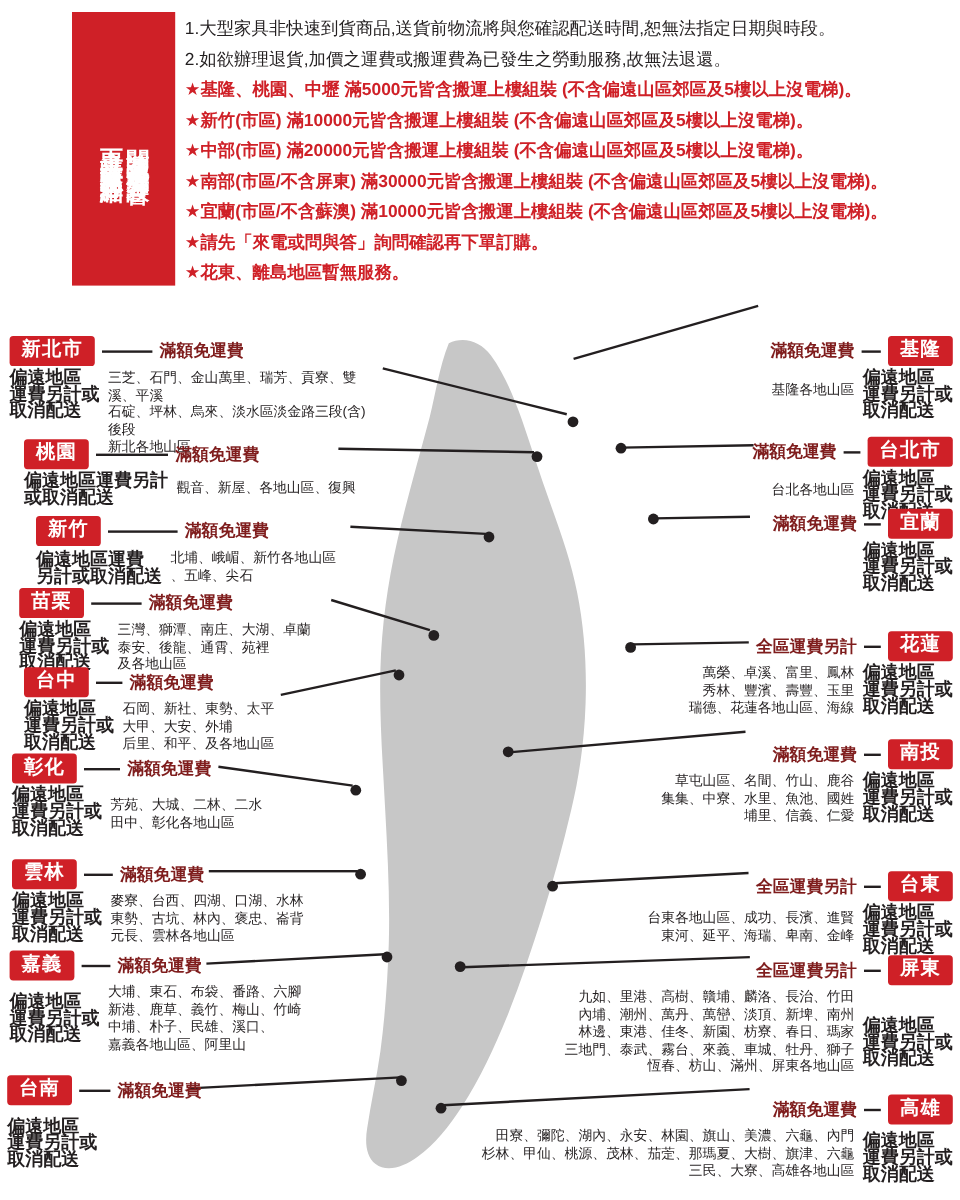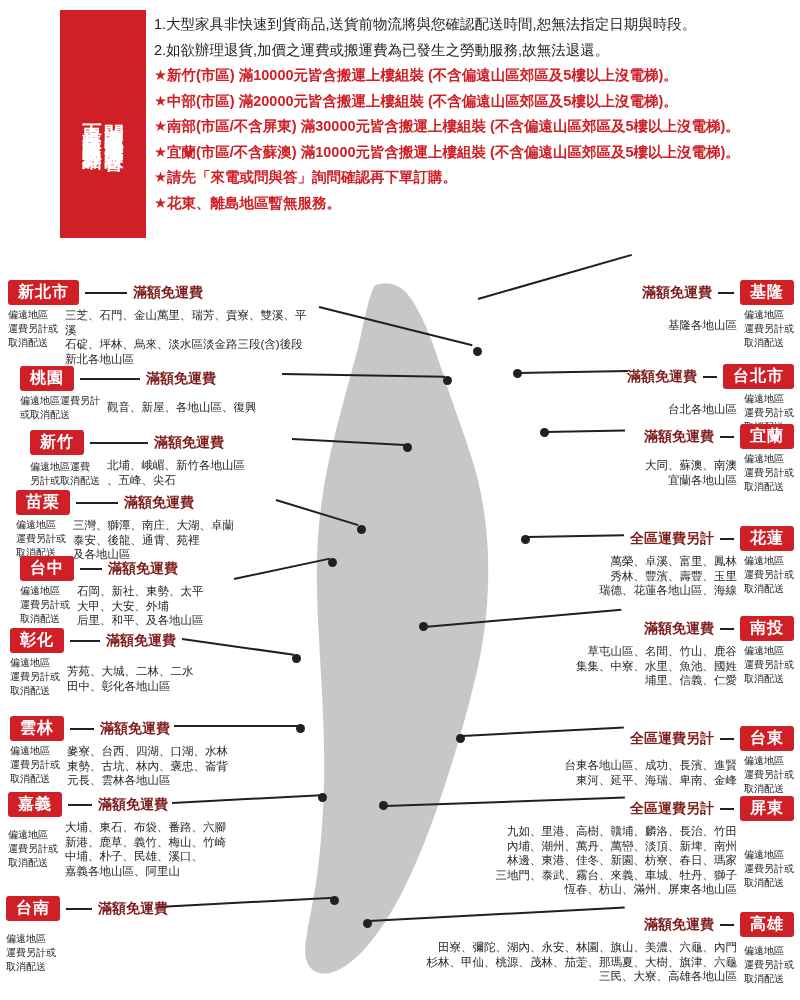--- a/index.html
+++ b/index.html
@@ -46,22 +46,22 @@
     display:inline-block; background:#cf2027; color:#fff; font-weight:bold;
     font-size:16px; padding:3px 10px 4px; border-radius:3px; letter-spacing:1px;
     white-space:nowrap; line-height:1.15;
   }
   .head-row { display:flex; align-items:center; white-space:nowrap; }
   .head-row.right { justify-content:flex-end; }
   .rule { height:2px; background:#231f20; flex:none; }
   .free-txt { font-size:14px; font-weight:bold; color:#7f1d1d; white-space:nowrap; }
   .body-row { display:flex; align-items:flex-start; margin-top:3px; }
   .remote {
-    font-size:10px; line-height:14px; color:#231f20; white-space:nowrap;
-    font-weight:normal; flex:none;
+    font-size:15px; line-height:14px; color:#231f20; white-space:nowrap;
+    font-weight:bold; flex:none;
   }
   .cities {
     font-size:11.5px; line-height:14.5px; color:#231f20; white-space:nowrap;
   }
   .left-block .remote { margin-right:7px; text-align:left; }
   .right-block .remote { margin-left:7px; text-align:left; }
   .right-block .body-row { justify-content:flex-end; }
   .right-block .cities { text-align:right; }
 
   
@@ -75,20 +75,21 @@
 <body>
 
 <div id="notice">
   <div id="notice-badge">
     <div class="badge-col">閱讀避免造成雙方誤會</div>
     <div class="badge-col">下單訂購前請務必詳細</div>
   </div>
   <div id="notice-lines">
       <div class="n-line">1.大型家具非快速到貨商品,送貨前物流將與您確認配送時間,恕無法指定日期與時段。</div>
       <div class="n-line">2.如欲辦理退貨,加價之運費或搬運費為已發生之勞動服務,故無法退還。</div>
+      <div class="n-line n-star">★基隆、桃園、中壢 滿5000元皆含搬運上樓組裝 (不含偏遠山區郊區及5樓以上沒電梯)。</div>
       <div class="n-line n-star">★新竹(市區) 滿10000元皆含搬運上樓組裝 (不含偏遠山區郊區及5樓以上沒電梯)。</div>
       <div class="n-line n-star">★中部(市區) 滿20000元皆含搬運上樓組裝 (不含偏遠山區郊區及5樓以上沒電梯)。</div>
       <div class="n-line n-star">★南部(市區/不含屏東) 滿30000元皆含搬運上樓組裝 (不含偏遠山區郊區及5樓以上沒電梯)。</div>
       <div class="n-line n-star">★宜蘭(市區/不含蘇澳) 滿10000元皆含搬運上樓組裝 (不含偏遠山區郊區及5樓以上沒電梯)。</div>
       <div class="n-line n-star">★請先「來電或問與答」詢問確認再下單訂購。</div>
       <div class="n-line n-star">★花東、離島地區暫無服務。</div>
     </div>
 </div>
 
 <div id="map-area">
@@ -306,22 +307,20 @@
     </div>
   </div>
 
   <div class="region right-block" style="right:6px; top:156px; width:200px;">
     <div class="head-row right">
       <span class="free-txt">滿額免運費</span>
       <span class="rule" style="width:14px; margin:0 6px;"></span>
       <span class="pill">宜蘭</span>
     </div>
     <div class="body-row">
-      <div class="cities" style="white-space:pre-line; padding-top:6px; flex:1;">大同、蘇澳、南澳
-宜蘭各地山區</div>
       <div class="remote" style="white-space:pre-line;">偏遠地區
 運費另計或
 取消配送</div>
     </div>
   </div>
 
   <div class="region right-block" style="right:6px; top:258px; width:238px;">
     <div class="head-row right">
       <span class="free-txt">全區運費另計</span>
       <span class="rule" style="width:14px; margin:0 6px;"></span>

